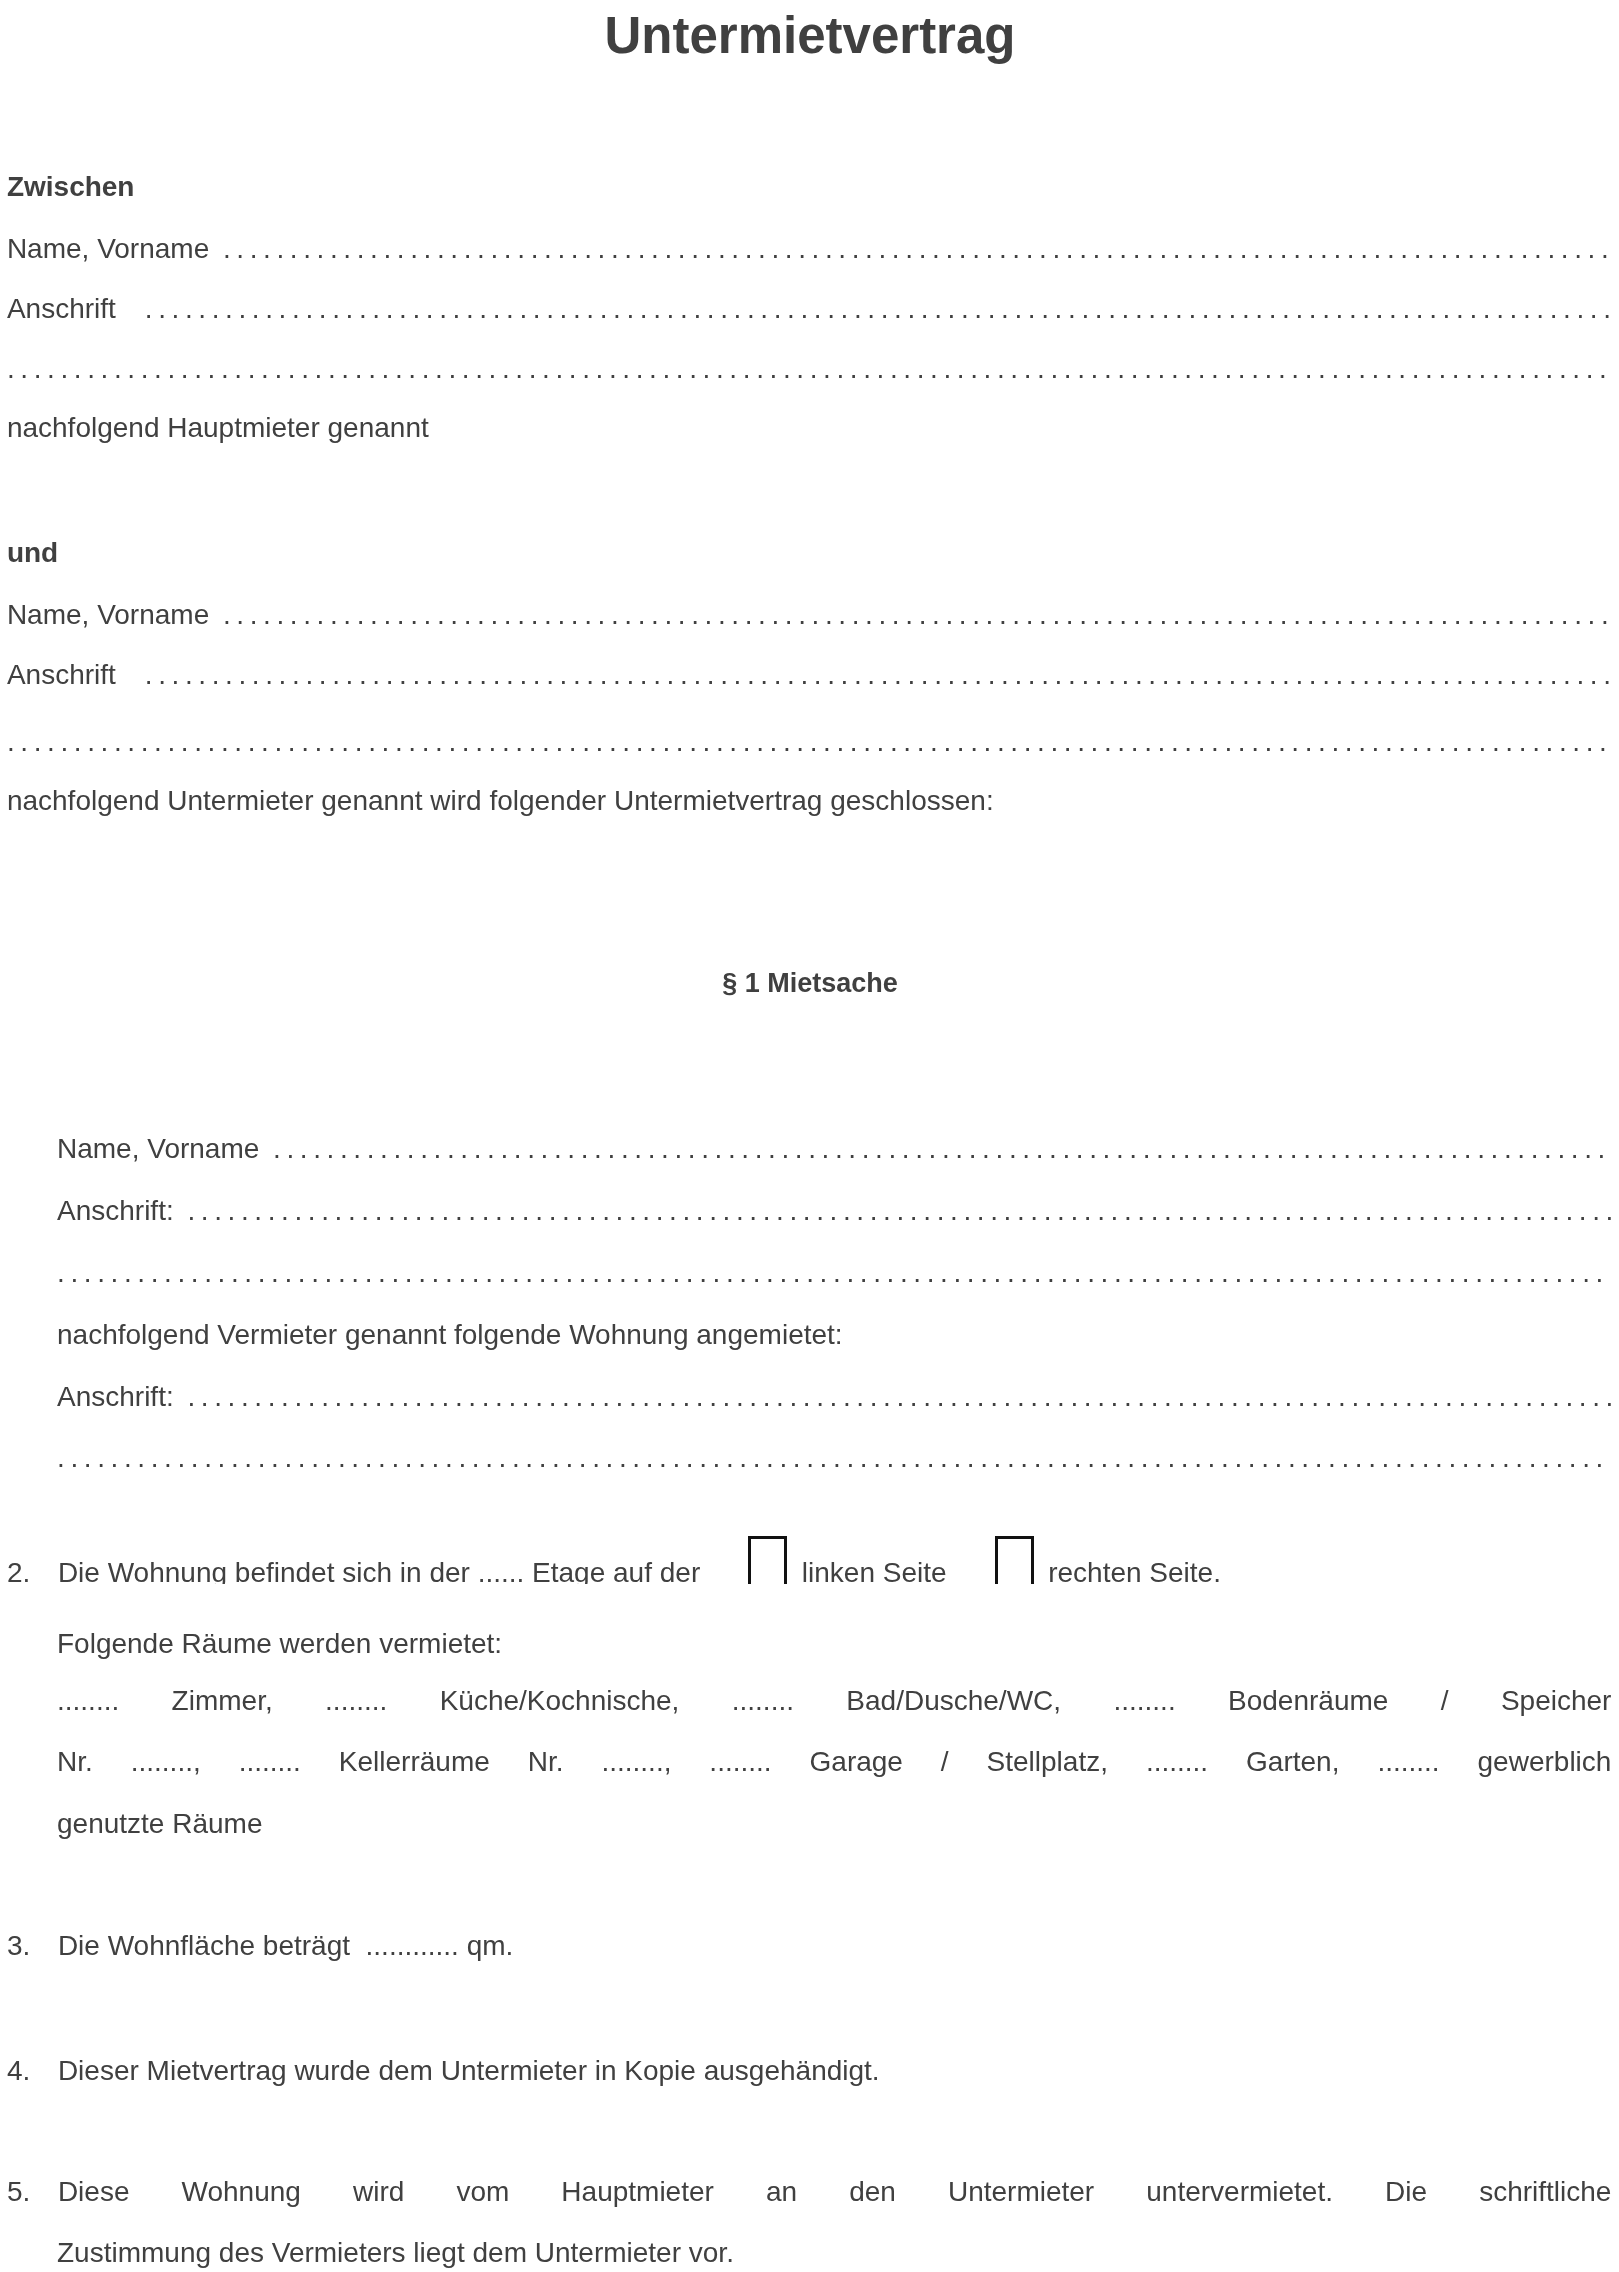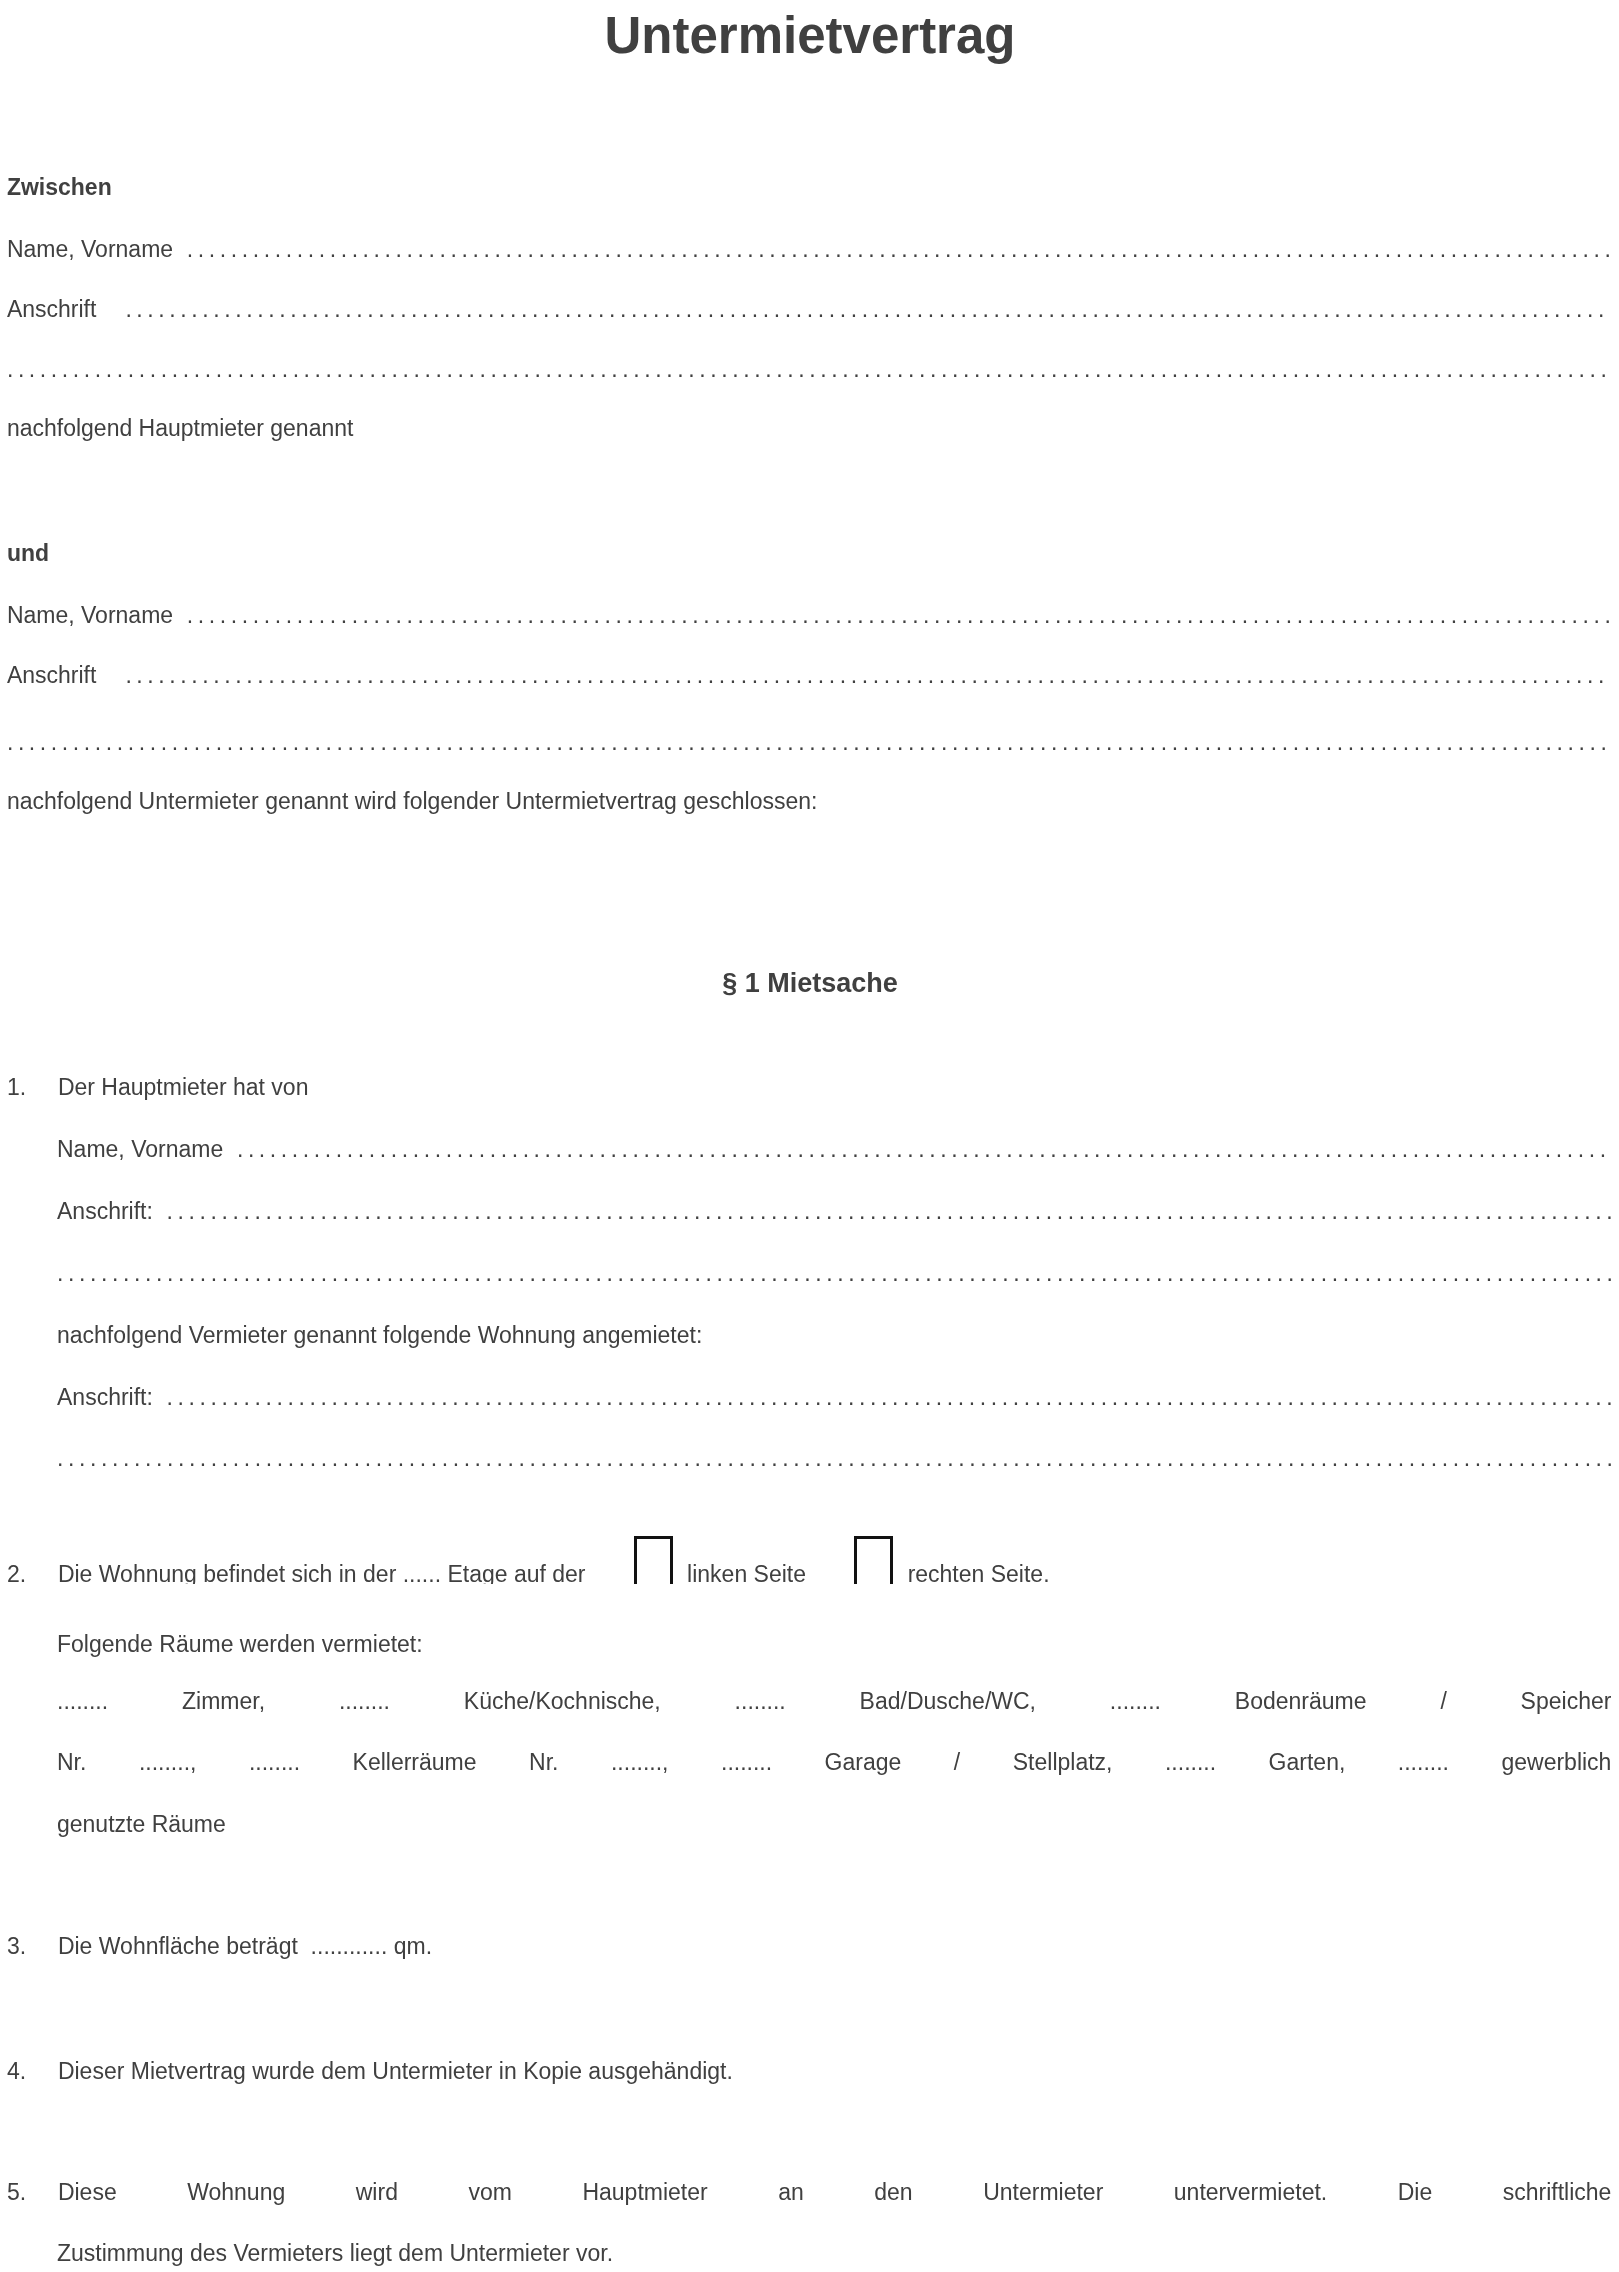--- a/index.html
+++ b/index.html
@@ -11,21 +11,21 @@
     font-family: "Liberation Sans", "DejaVu Sans", sans-serif;
     color: #404040;
     overflow: hidden;
   }
   .line {
     position: absolute;
     left: 6.9px;
     right: 8.6px;
     height: 48px;
     line-height: 48px;
-    font-size: 23px;
+    font-size: 28px;
     white-space: nowrap;
     overflow: hidden;
   }
   .indent { left: 57px; }
   .bold { font-weight: bold; }
   .title {
     position: absolute;
     top: 0px;
     left: 0;
     width: 100%;
@@ -100,23 +100,20 @@
   <div class="line" style="top:651px">
     <span class="lbl lbl-wide">Anschrift</span><span class="fill">............................................................................................................................................................................................................................................................</span>
   </div>
 
   <div class="line fill" style="top:718px">............................................................................................................................................................................................................................................................</div>
 
   <div class="line" style="top:777px">nachfolgend Untermieter genannt wird folgender Untermietvertrag geschlossen:</div>
 
   <div class="sec-heading" style="top:958px">§ 1 Mietsache</div>
 
-  <div class="line" style="top:1063px">
-    <span class="num">1.</span><span>Der Hauptmieter hat von</span>
-  </div>
 
   <div class="line indent" style="top:1125px">
     <span class="lbl">Name, Vorname</span><span class="fill">............................................................................................................................................................................................................................................................</span>
   </div>
 
   <div class="line indent" style="top:1187px">
     <span class="lbl">Anschrift:</span><span class="fill">............................................................................................................................................................................................................................................................</span>
   </div>
 
   <div class="line indent fill" style="top:1249px">............................................................................................................................................................................................................................................................</div>

